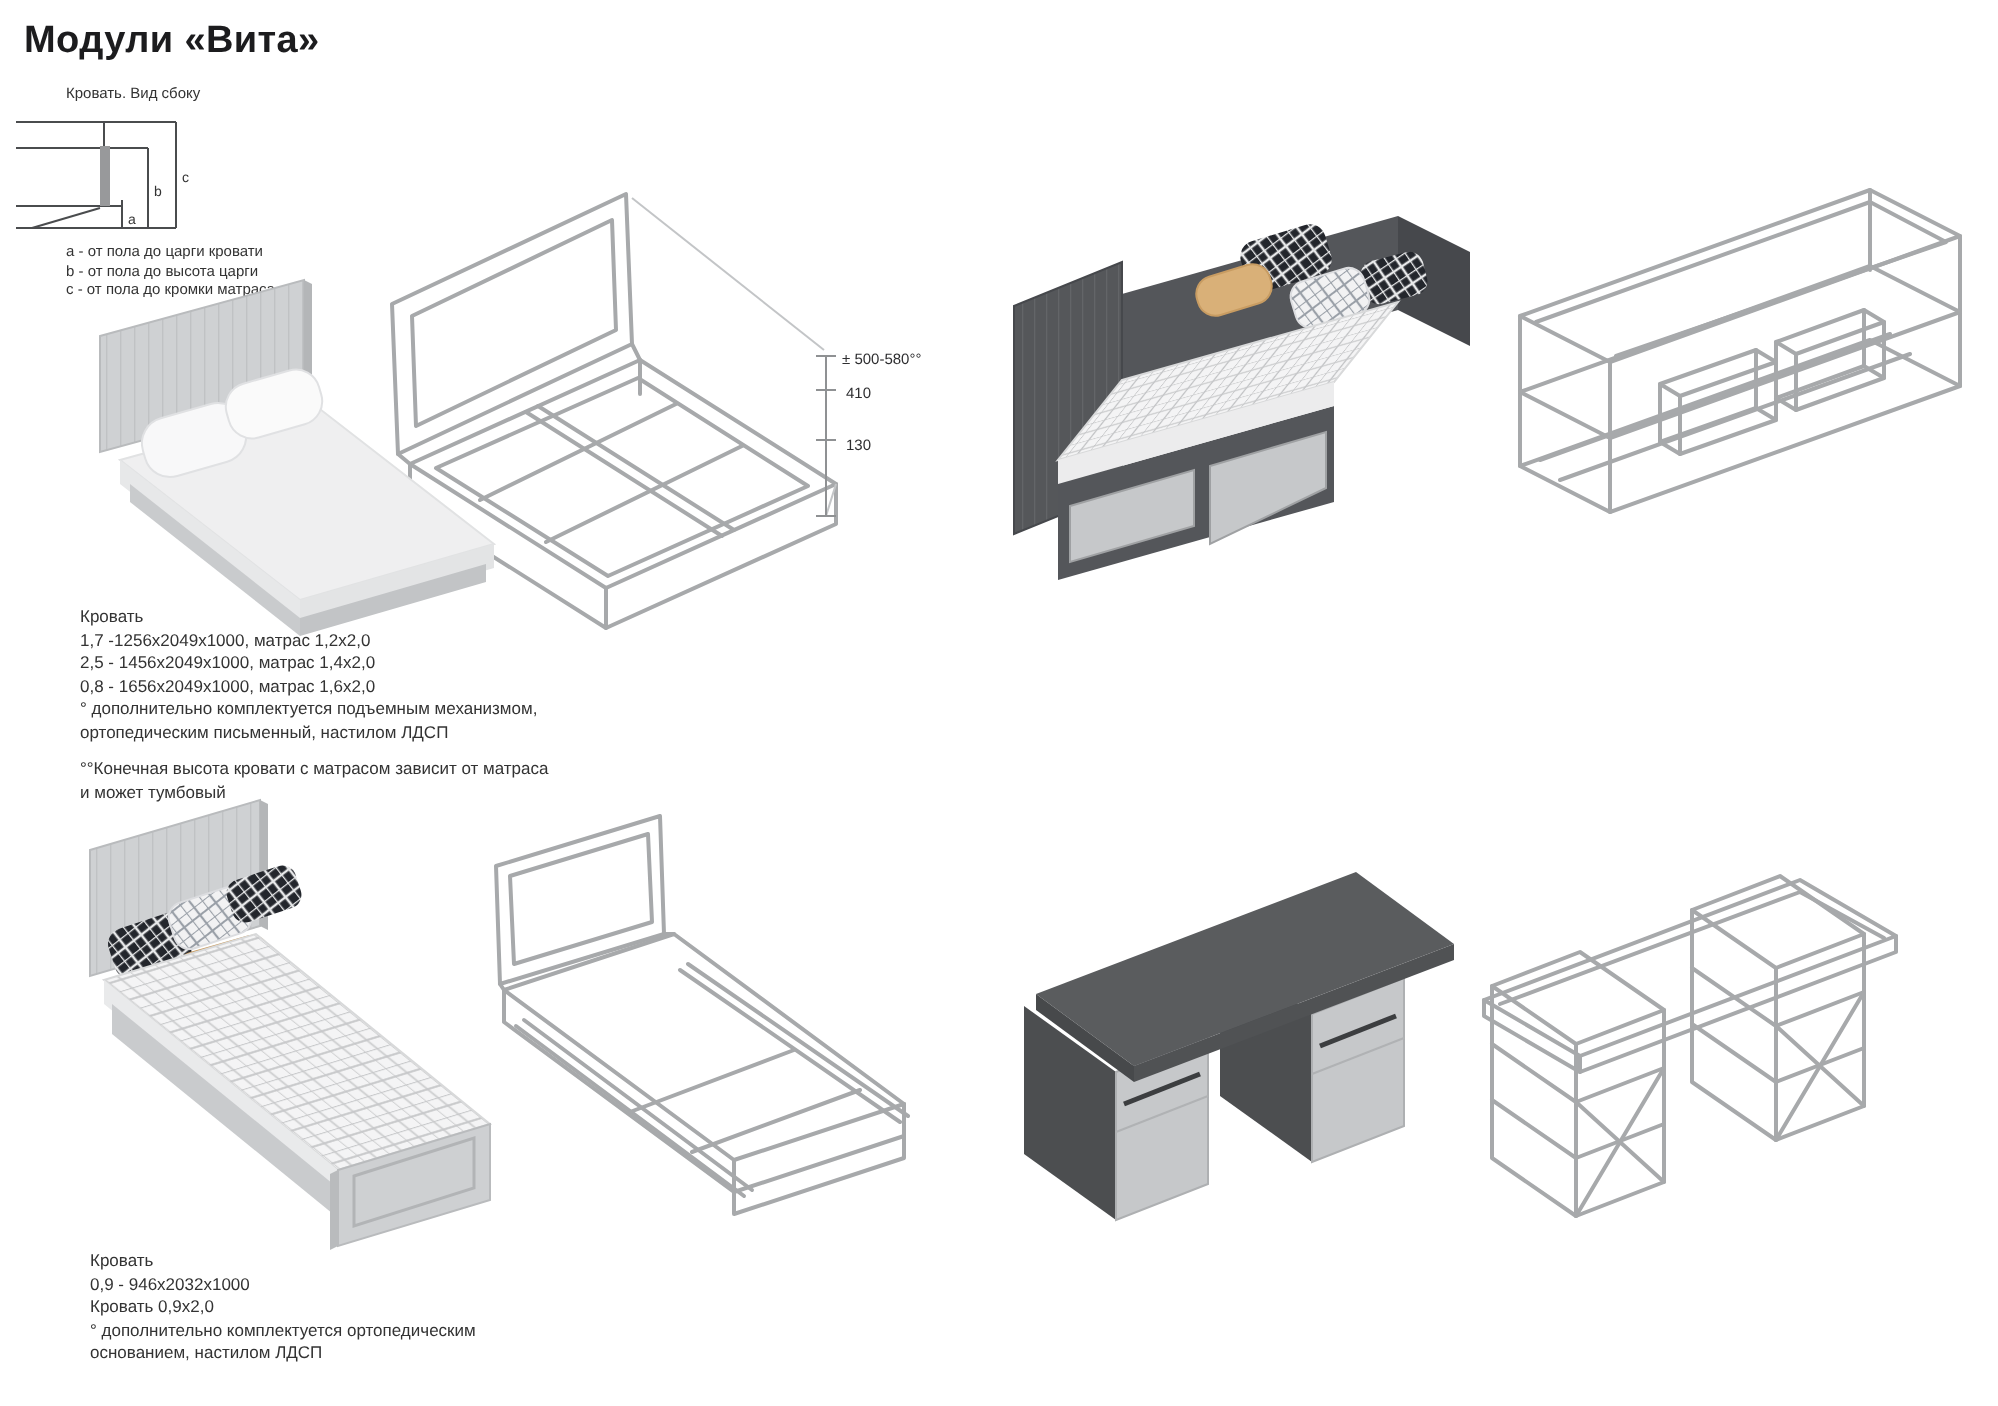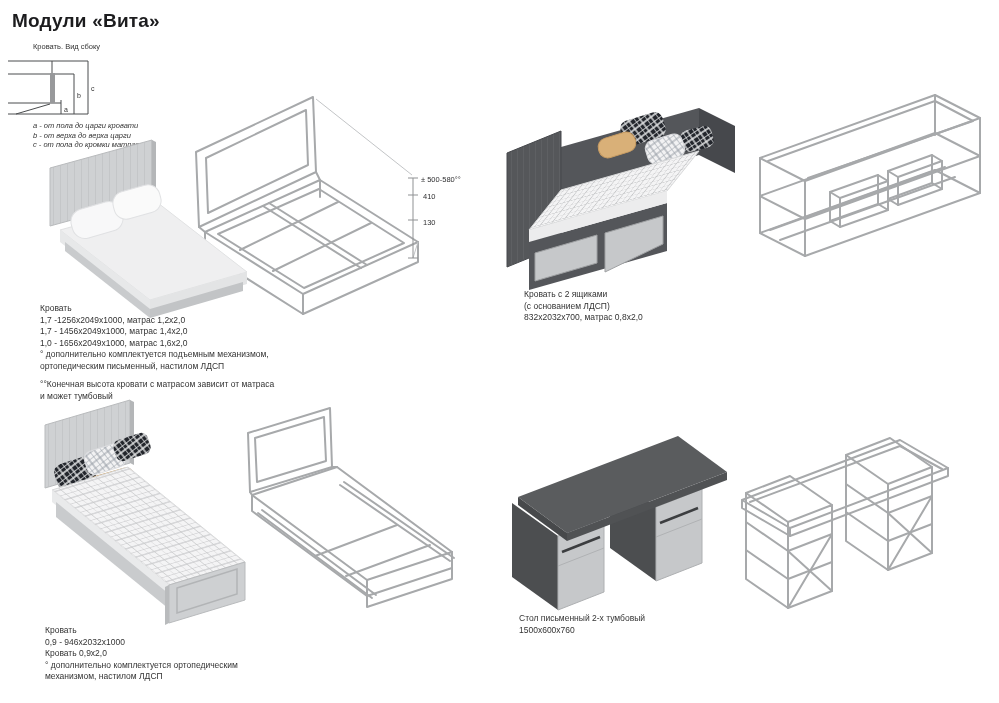--- a/index.html
+++ b/index.html
@@ -5,21 +5,21 @@
   html,body { margin:0; padding:0; background:#fff; }
   #page {
     position:relative; width:999px; height:703px; background:#ffffff;
     overflow:hidden; font-family:"Liberation Sans", sans-serif; color:#333;
   }
   .abs { position:absolute; }
   .title {
     font-size:19px; font-weight:bold; color:#1c1c1e; letter-spacing:.2px;
   }
   .cap { font-size:7.5px; color:#333; }
-  .legend div { font-size:7.5px; line-height:9.5px; color:#333;font-style:italic; }
+  .legend div { font-size:7.5px; line-height:9.5px; color:#333; }
   .spec div { font-size:8.5px; line-height:11.5px; color:#333; white-space:nowrap; }
   .spec .gap { height:7px; }
   svg { position:absolute; overflow:visible; }
   svg text { font-family:"Liberation Sans", sans-serif; }
   .wf { stroke:#a7a9ab; stroke-width:2; fill:none; stroke-linejoin:round; stroke-linecap:round; }
   .wf-thin { stroke:#c3c5c7; stroke-width:1; fill:none; }
   .dim { stroke:#8f9193; stroke-width:1; fill:none; }
   .dimtxt { font-size:7.5px; fill:#2e2e30; }
 </style>
 </head>
@@ -44,21 +44,21 @@
       <path d="M83 6 V59"></path>
     </g>
     <rect x="45" y="18" width="5" height="30" fill="#98999b"></rect>
     <text x="59" y="57" font-size="7" fill="#333">a</text>
     <text x="72" y="43" font-size="7" fill="#333">b</text>
     <text x="86" y="36" font-size="7" fill="#333">c</text>
   </svg>
 
   <div class="abs legend" style="left:33px; top:121px;">
     <div>a - от пола до царги кровати</div>
-    <div>b - от верха до верха царги</div>
+    <div>b - от пола до высота царги</div>
     <div>c - от пола до кромки матраса</div>
   </div>
 
   <svg class="abs" style="left:185px; top:85px;" width="300" height="200" viewBox="0 0 300 200">
     <g class="wf">
       <path d="M11 67 L128 12 L131 87 L14 142 Z"></path>
       <path d="M21 73 L121 25 L123 80 L23 128 Z"></path>
       <path d="M20 147 L135 95 L233 157 L118 209 Z"></path>
       <path d="M33 149 L134 104 L219 158 L119 203 Z"></path>
       <path d="M20 147 V167 L118 229 V209"></path>
@@ -99,22 +99,22 @@
     <polygon points="40,107 125,174 125,183 40,116" fill="#c9cbcd"></polygon>
     <polygon points="125,174 218,147 218,156 125,183" fill="#c2c4c6"></polygon>
 
     <rect x="46" y="70" width="52" height="30" rx="13" transform="rotate(-16 72 85)" fill="#f8f8f9" stroke="#e0e1e3"></rect>
     <rect x="88" y="53" width="48" height="28" rx="12" transform="rotate(-16 112 67)" fill="#fafafa" stroke="#e0e1e3"></rect>
   </svg>
 
   <div class="abs spec" style="left:40px; top:303px;">
     <div>Кровать</div>
     <div>1,7 -1256х2049х1000, матрас 1,2х2,0</div>
-    <div>1,7 - 1456х2049х1000, матрас 1,4х2,0</div>
-    <div>1,0 - 1656х2049х1000, матрас 1,6х2,0</div>
+    <div>2,5 - 1456х2049х1000, матрас 1,4х2,0</div>
+    <div>0,8 - 1656х2049х1000, матрас 1,6х2,0</div>
     <div>° дополнительно комплектуется подъемным механизмом,</div>
     <div>ортопедическим письменный, настилом ЛДСП</div>
     <div class="gap"></div>
     <div>°°Конечная высота кровати с матрасом зависит от матраса</div>
     <div>и может тумбовый</div>
   </div>
 
   <svg class="abs" style="left:740px; top:80px;" width="250" height="200" viewBox="0 0 250 200">
     <g class="wf">
       <path d="M20 78 L195 15 L240 38 L65 101 Z"></path>
@@ -168,25 +168,20 @@
 
     <polygon points="24,137 162,98 162,146 24,185" fill="#54565a"></polygon>
 
     <polygon points="56,85 194,46 162,86 24,125" fill="url(#plaid2)" stroke="#d8d9da" stroke-width="1"></polygon>
     <polygon points="24,125 162,86 162,98 24,137" fill="#ececed"></polygon>
 
     <polygon points="30,148 92,130 92,158 30,176" fill="#c6c8ca" stroke="#9fa1a3" stroke-width="1"></polygon>
     <polygon points="100,128 158,111 158,139 100,167" fill="#c6c8ca" stroke="#9fa1a3" stroke-width="1"></polygon>
   </svg>
 
-  <div class="abs spec" style="left:524px; top:289px;">
-    <div>Кровать с 2 ящиками</div>
-    <div>(с основанием ЛДСП)</div>
-    <div>832х2032х700, матрас 0,8х2,0</div>
-  </div>
 
   <svg class="abs" style="left:228px; top:393px;" width="235" height="230" viewBox="0 0 235 230">
     <g class="wf">
       <path d="M20 40 L102 15 L104 74 L22 99 Z"></path>
       <path d="M27 45 L96 24 L98 68 L29 89 Z"></path>
       <path d="M24 102 L109 74 L224 159 L139 187 Z"></path>
       <path d="M24 102 V118 L139 203 V187"></path>
       <path d="M139 203 L224 175 V159"></path>
       <path d="M139 187 V214 L224 186 V159"></path>
       <path d="M30 120 L144 205 M34 117 L148 202"></path>
@@ -233,21 +228,21 @@
     <polygon points="145,192 149,190 149,228 145,230" fill="#b9bbbd"></polygon>
     <polygon points="149,190 225,167 225,205 149,228" fill="#ced0d2" stroke="#b9bbbd" stroke-width="1"></polygon>
     <polygon points="157,193 217,174 217,199 157,218" fill="none" stroke="#b2b4b6" stroke-width="1.5"></polygon>
   </svg>
 
   <div class="abs spec" style="left:45px; top:625px;">
     <div>Кровать</div>
     <div>0,9 - 946х2032х1000</div>
     <div>Кровать 0,9х2,0</div>
     <div>° дополнительно комплектуется ортопедическим</div>
-    <div>механизмом, настилом ЛДСП</div>
+    <div>основанием, настилом ЛДСП</div>
   </div>
 
   <svg class="abs" style="left:730px; top:405px;" width="245" height="215" viewBox="0 0 245 215">
     <g class="wf">
       <path d="M12 95 L170 35 L218 63 L60 123 Z"></path>
       <path d="M12 95 V103 L60 131 V123"></path>
       <path d="M60 131 L218 71 V63"></path>
       <path d="M20 97 L170 41 L212 64"></path>
 
       <path d="M58 117 L102 100 L102 186 L58 203 Z"></path>
@@ -276,18 +271,14 @@
     <polygon points="110,54 156,87 156,161 110,128" fill="#4c4e50"></polygon>
     <polygon points="156,87 202,69 202,143 156,161" fill="#c6c8ca" stroke="#aeb0b2" stroke-width="1"></polygon>
     <path d="M160 103 L198 88" stroke="#3c3e40" stroke-width="2.5"></path>
     <path d="M156 117 L202 99" stroke="#b0b2b4" stroke-width="1"></path>
 
     <polygon points="18,77 178,16 227,52 67,113" fill="#5a5c5e"></polygon>
     <polygon points="18,77 67,113 67,121 18,85" fill="#47494b"></polygon>
     <polygon points="67,113 227,52 227,60 67,121" fill="#505254"></polygon>
   </svg>
 
-  <div class="abs spec" style="left:519px; top:613px;">
-    <div>Стол письменный 2-х тумбовый</div>
-    <div>1500х600х760</div>
-  </div>
 
 </div>
 
 </body></html>

